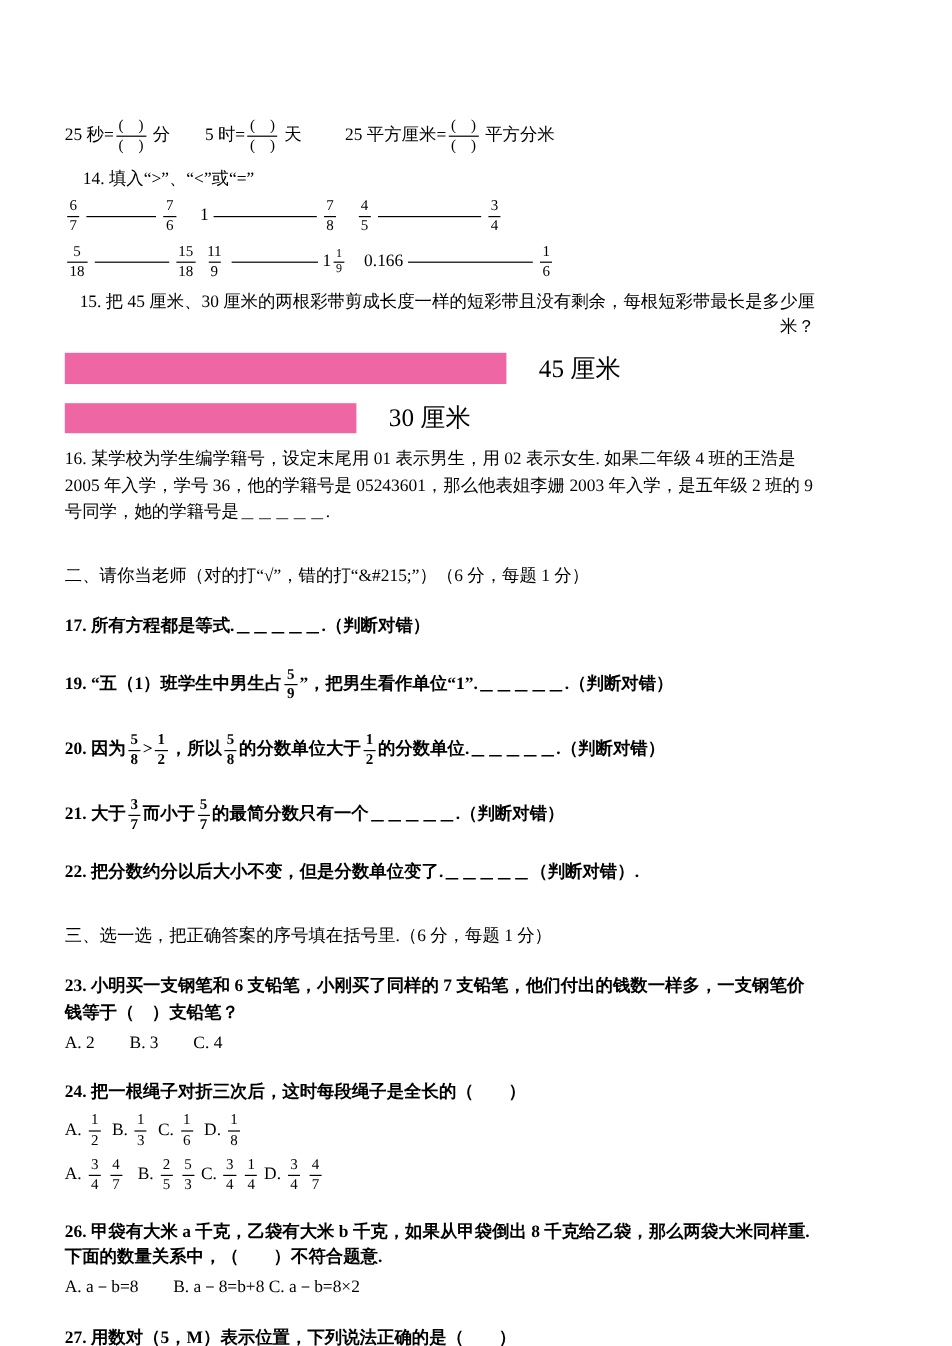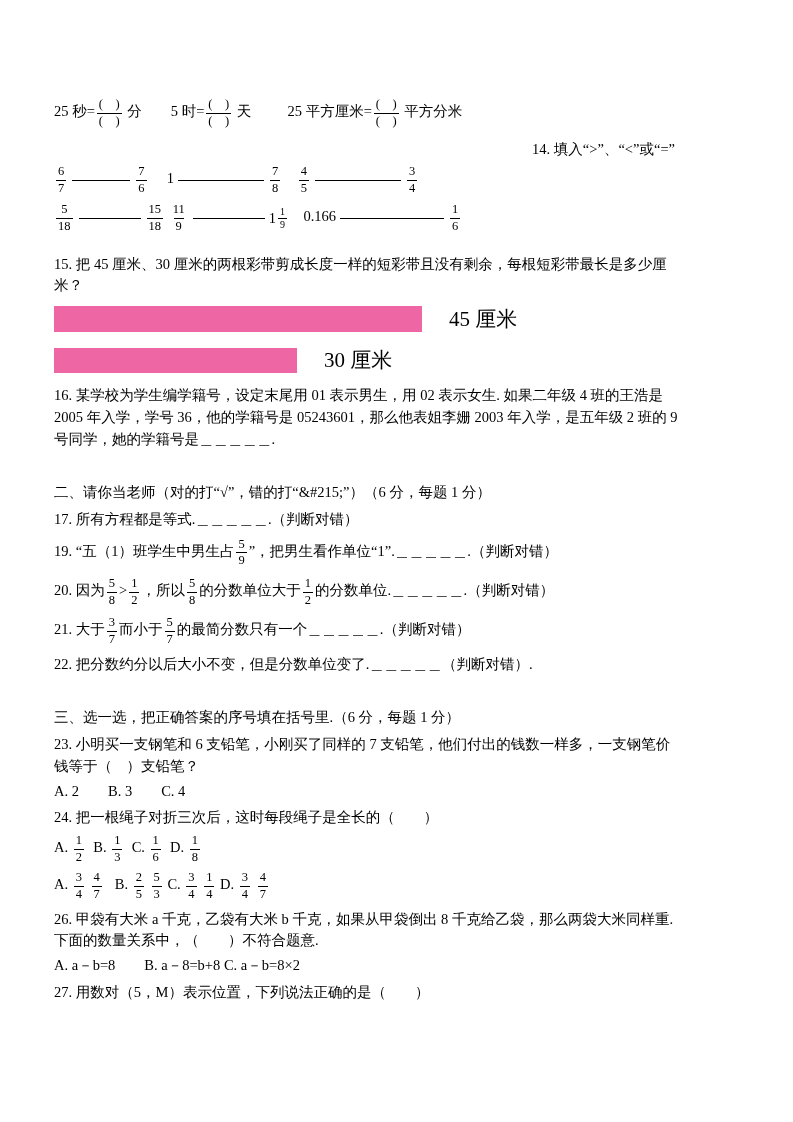--- a/index.html
+++ b/index.html
@@ -30,28 +30,28 @@
 
   
   .bar-row{ display:flex; align-items:center; gap:27px; }
   .bar{ background:var(--bar-color); }
   .bar-45{ width:368px; height:26px; }
   .bar-30{ width:243px; height:25px; }
   .bar-label{ font-size:21px; line-height:1; }
 
   
   .conversions{ margin-bottom:9px; }
-  .q14-label{ margin:4px 4px 2px;text-align:right; }
+  .q14-label{ margin:4px 15px 2px; }
   .cmp{ margin:2px 0 4px; }
-  .q15{ margin-top:18px; }
+  .q15{ margin-top:6px;text-align:right; }
   .bar-row-1{ margin-top:9px; }
   .bar-row-2{ margin-top:16px; }
   .q16{ margin-top:12px; }
   .section-title{ margin-top:32px; margin-bottom:4px; }
-  .item{ margin-top:5px; }
+  .item{ margin-top:20px;font-weight:bold; }
   .options{ margin-top:3px; }
 </style>
 </head>
 <body>
 
 <div class="page">
 
   <div class="line conversions">25 秒=<span class="frac"><span class="fnum">(　)</span><span class="fden">(　)</span></span> 分        5 时=<span class="frac"><span class="fnum">(　)</span><span class="fden">(　)</span></span> 天          25 平方厘米=<span class="frac"><span class="fnum">(　)</span><span class="fden">(　)</span></span> 平方分米</div>
 
   <div class="line q14-label">14. 填入“&gt;”、“&lt;”或“=”</div>

